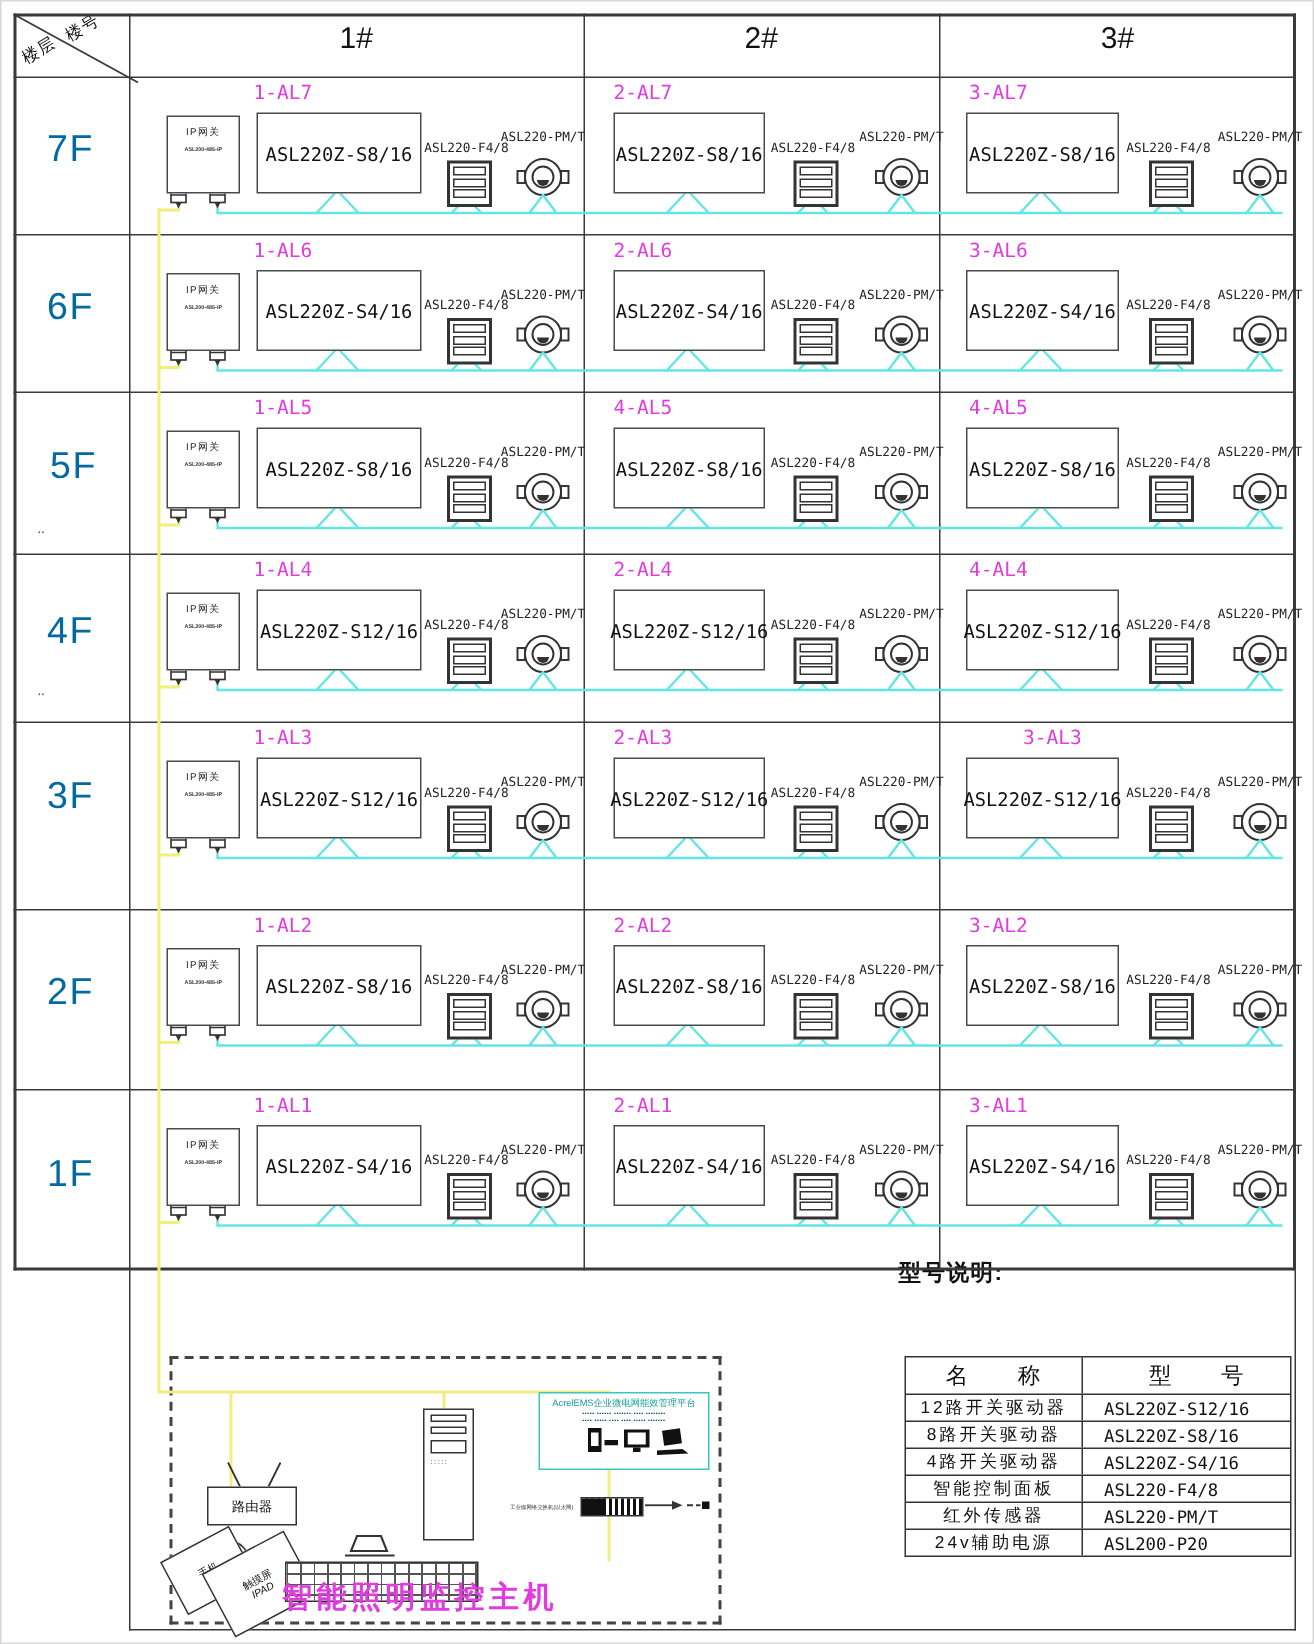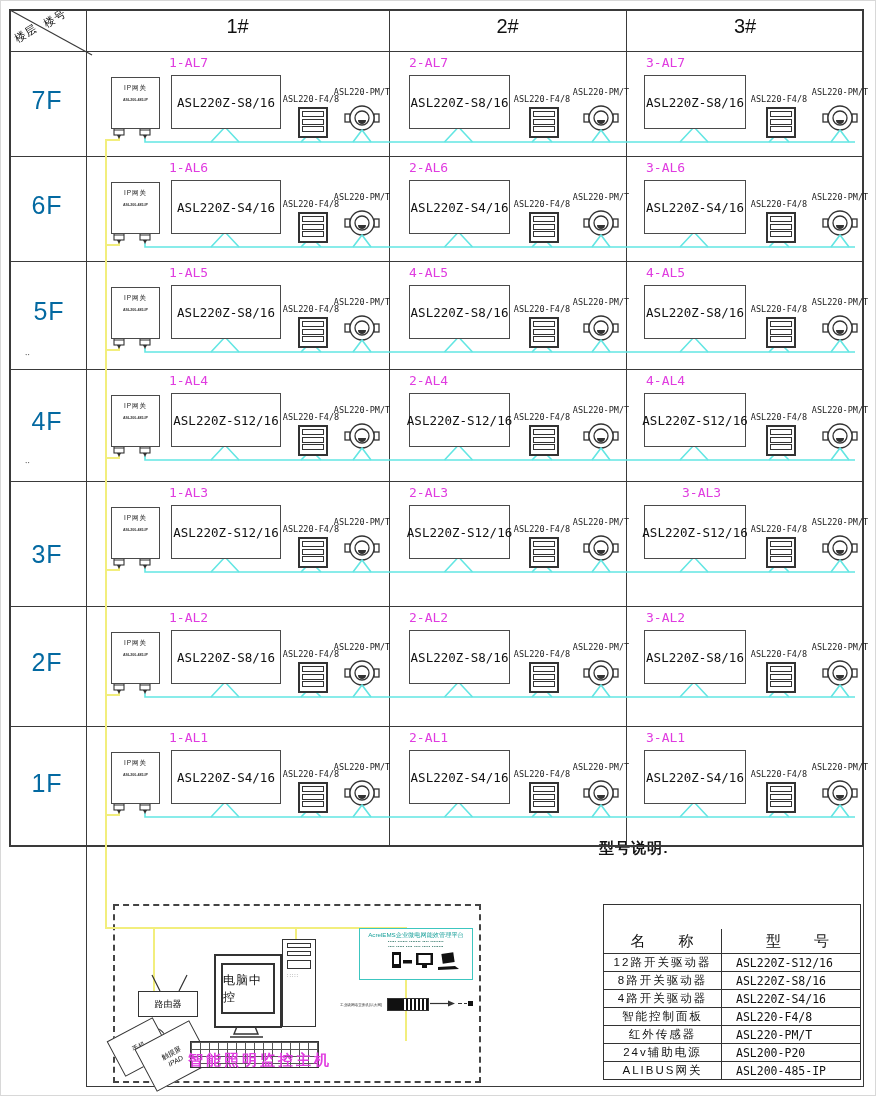--- a/index.html
+++ b/index.html
@@ -35,25 +35,25 @@
   .tower .slot{margin:3px 4px 0 4px;height:3px;border:1px solid #333;}
   .tower .btn{margin:4px 4px 0 4px;height:7px;border:1px solid #333;}
   .tower .dots{margin:3px 4px 0 4px;font-size:5px;color:#333;letter-spacing:1px;}
   .platform{position:absolute;border:1.5px solid #3cc6c0;background:#fff;z-index:3;text-align:center;}
   .platform .pt{font-size:6.2px;color:#17a09a;margin-top:2px;white-space:nowrap;}
   .platform .pr{font-size:3.6px;color:#054;line-height:4.5px;white-space:nowrap;letter-spacing:.4px;}
   .switch{position:absolute;border:1.5px solid #333;z-index:3;background:
       linear-gradient(90deg,#111 0 40%,transparent 40%),
       repeating-linear-gradient(90deg,#fff 0 2px,#111 2px 4px),#fff;}
   .switch-label{position:absolute;font-size:3.8px;color:#333;z-index:3;white-space:nowrap;transform:scale(.95);}
-  .caption{position:absolute;font-size:15px;color:#e03ce0;letter-spacing:3px;white-space:nowrap;z-index:3;font-weight:bold;}
+  .caption{position:absolute;font-size:20px;color:#e03ce0;letter-spacing:3px;white-space:nowrap;z-index:3;font-weight:bold;}
   .tbl-title{position:absolute;font-size:15px;font-weight:bold;color:#111;letter-spacing:1px;}
   .mtable{position:absolute;border:1.6px solid #333;background:#fff;z-index:3;}
   .mrow{display:flex;border-top:1px solid #333;}
-  .mrow:first-child{border-top:none;margin-top:24px;}
+  .mrow:first-child{border-top:none;}
   .mcell{box-sizing:border-box;display:flex;align-items:center;justify-content:center;color:#111;}
   .mname{width:118px;border-right:1px solid #333;font-size:11.5px;letter-spacing:2px;}
   .mval{width:138px;font:11.5px "DejaVu Sans Mono",monospace;justify-content:flex-start;padding-left:14px;}
   .mhead{height:24px;font-size:15px;}
   .mdata{height:17px;}
   svg{position:absolute;left:0;top:0;z-index:2;pointer-events:none;}
 </style>
 </head>
 <body>
 
@@ -362,25 +362,20 @@
   </div>
 
   <div class="card" style="left:112px;top:1026px;width:50px;height:38px;transform:rotate(-28deg);">
     <span>手机</span>
   </div>
   <div class="card" style="left:141px;top:1031px;width:60px;height:46px;transform:rotate(-28deg);">
     <span>触摸屏</span>
     <span style="font-style:italic;">IPAD</span>
   </div>
 
-  <div class="monitor" style="left:213px;top:953px;width:64px;height:70px;">
-    <div class="scr">
-      <span>电脑中控</span>
-    </div>
-  </div>
   <div class="kbd" style="left:189px;top:1040px;width:127px;height:25px;"></div>
   <div class="tower" style="left:281px;top:938px;width:32px;height:86px;">
     <div class="slot"></div>
     <div class="slot"></div>
     <div class="btn"></div>
     <div class="dots">:::::</div>
   </div>
 
   <div class="platform" style="left:358px;top:927px;width:112px;height:50px;">
     <div class="pt">AcrelEMS企业微电网能效管理平台</div>
@@ -426,24 +421,20 @@
         <div class="mcell mval mdata">ASL220-F4/8</div>
       </div>
       <div class="mrow">
         <div class="mcell mname mdata">红外传感器</div>
         <div class="mcell mval mdata">ASL220-PM/T</div>
       </div>
       <div class="mrow">
         <div class="mcell mname mdata">24v辅助电源</div>
         <div class="mcell mval mdata">ASL200-P20</div>
       </div>
-      <div class="mrow">
-        <div class="mcell mname mdata">ALIBUS网关</div>
-        <div class="mcell mval mdata">ASL200-485-IP</div>
-      </div>
     </div>
 <div class="line" style="left: 8px; top: 8px; width: 855px; height: 2px;"></div>
     <div class="line" style="left: 8px; top: 844px; width: 855px; height: 2px;"></div>
     <div class="line" style="left: 8px; top: 8px; width: 2px; height: 838px;"></div>
     <div class="line" style="left: 861px; top: 8px; width: 2px; height: 838px;"></div>
     <div class="line" style="left: 85px; top: 8px; width: 1.2px; height: 838px;"></div>
     <div class="line" style="left: 388px; top: 8px; width: 1.2px; height: 838px;"></div>
     <div class="line" style="left: 625px; top: 8px; width: 1.2px; height: 838px;"></div>
     <div class="line" style="left: 8px; top: 50px; width: 855px; height: 1.2px;"></div>
     <div class="line" style="left: 8px; top: 155px; width: 855px; height: 1.2px;"></div>
@@ -581,21 +572,21 @@
     <div class="dev-label" style="left: 600px; top: 404px;">ASL220-PM/T</div>
     <div class="al-label" style="left: 645px; top: 372px;">4-AL4</div>
     <div class="model-box" style="left: 643px; top: 392px; width: 100px; height: 52px;">ASL220Z-S12/16</div>
     <div class="dev-label" style="left: 778px; top: 411px;">ASL220-F4/8</div>
     <div class="panel-icon" style="left: 765px; top: 424px;">
       <div></div>
       <div></div>
       <div></div>
     </div>
     <div class="dev-label" style="left: 839px; top: 404px;">ASL220-PM/T</div>
-    <div class="floor-name" style="left: 46px; top: 553px;">3F</div>
+    <div class="floor-name" style="left: 46px; top: 530px;">3F</div>
     <div class="al-label" style="left: 168px; top: 484px;">1-AL3</div>
     <div class="model-box" style="left: 170px; top: 504px; width: 108px; height: 52px;">ASL220Z-S12/16</div>
     <div class="dev-label" style="left: 310px; top: 523px;">ASL220-F4/8</div>
     <div class="panel-icon" style="left: 297px; top: 536px;">
       <div></div>
       <div></div>
       <div></div>
     </div>
     <div class="dev-label" style="left: 361px; top: 516px;">ASL220-PM/T</div>
     <div class="gateway" style="left: 110px; top: 506px; width: 47px; height: 50px;">

